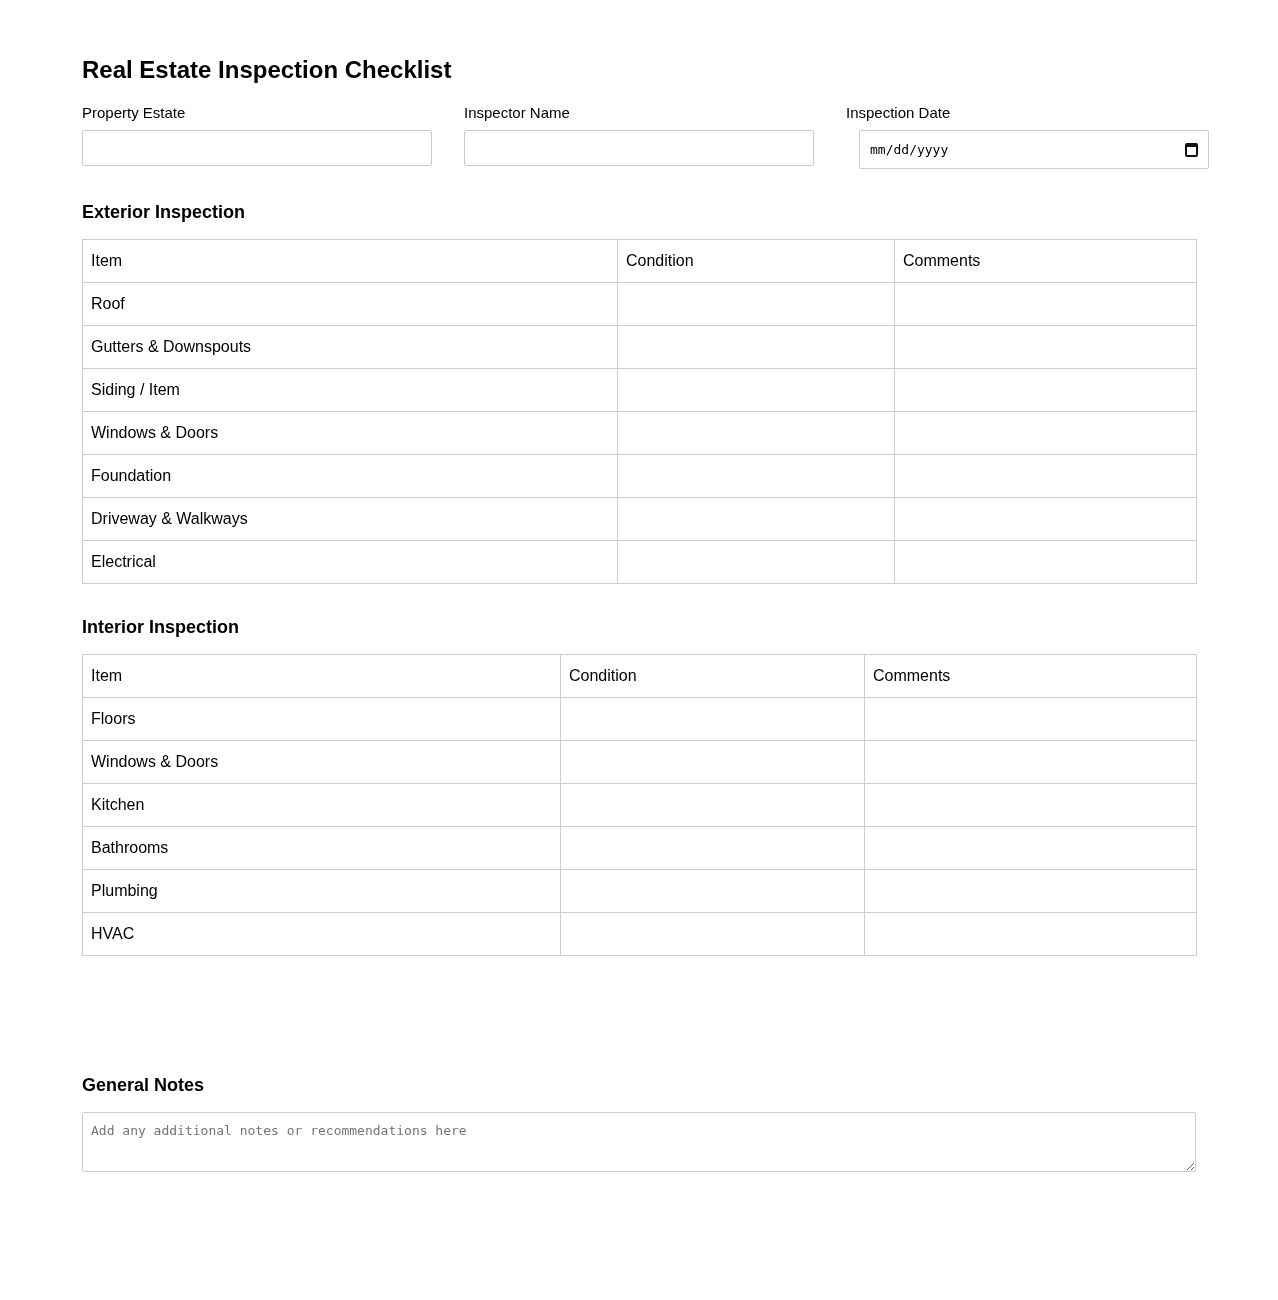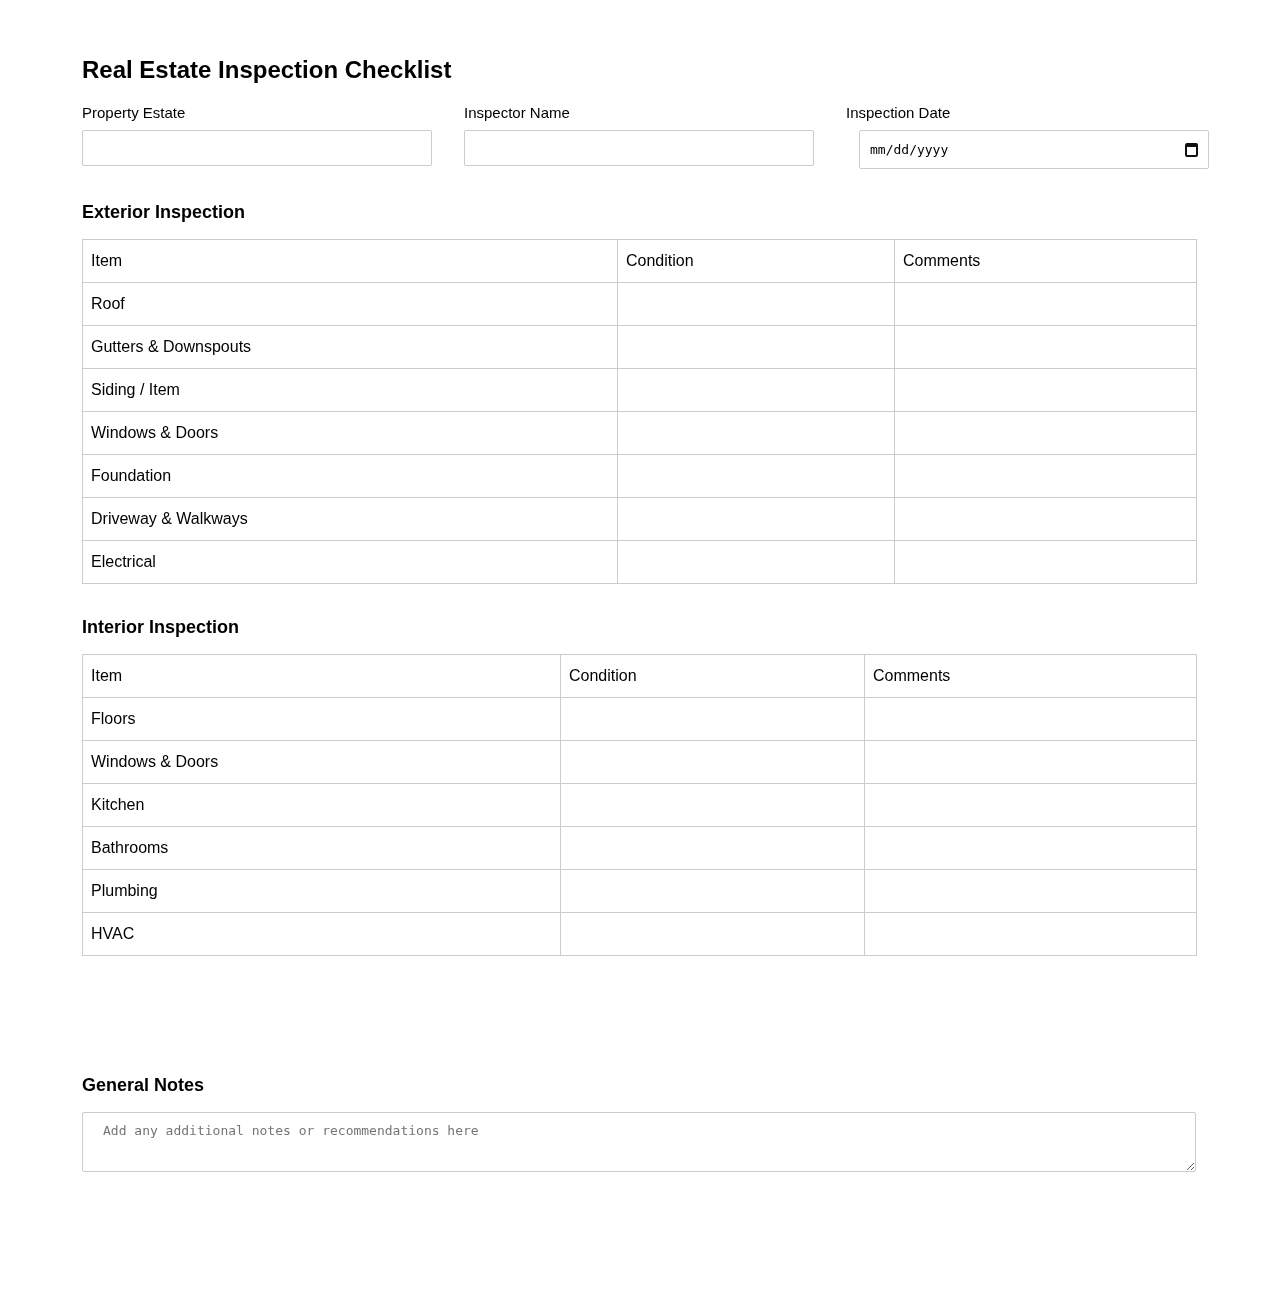--- a/index.html
+++ b/index.html
@@ -103,21 +103,21 @@
     th { font-weight: normal; margin-left: 41px; }
     td.editable { cursor: text; }
     .notes {
       position: absolute;
       left: 0;
       top: 1112px;
       width: 1114px;
       height: 60px;
       border: 1px solid #cccccc;
       border-radius: 2px;
-      padding: 10px 20px;
+      padding: 10px 8px;
       font-family: "DejaVu Sans Mono", "Liberation Mono", monospace;
       font-size: 13px;
       resize: vertical;
       outline: none;
     }
     .notes::placeholder { color: #757575; }
   </style>
 </head>
 <body>
 

